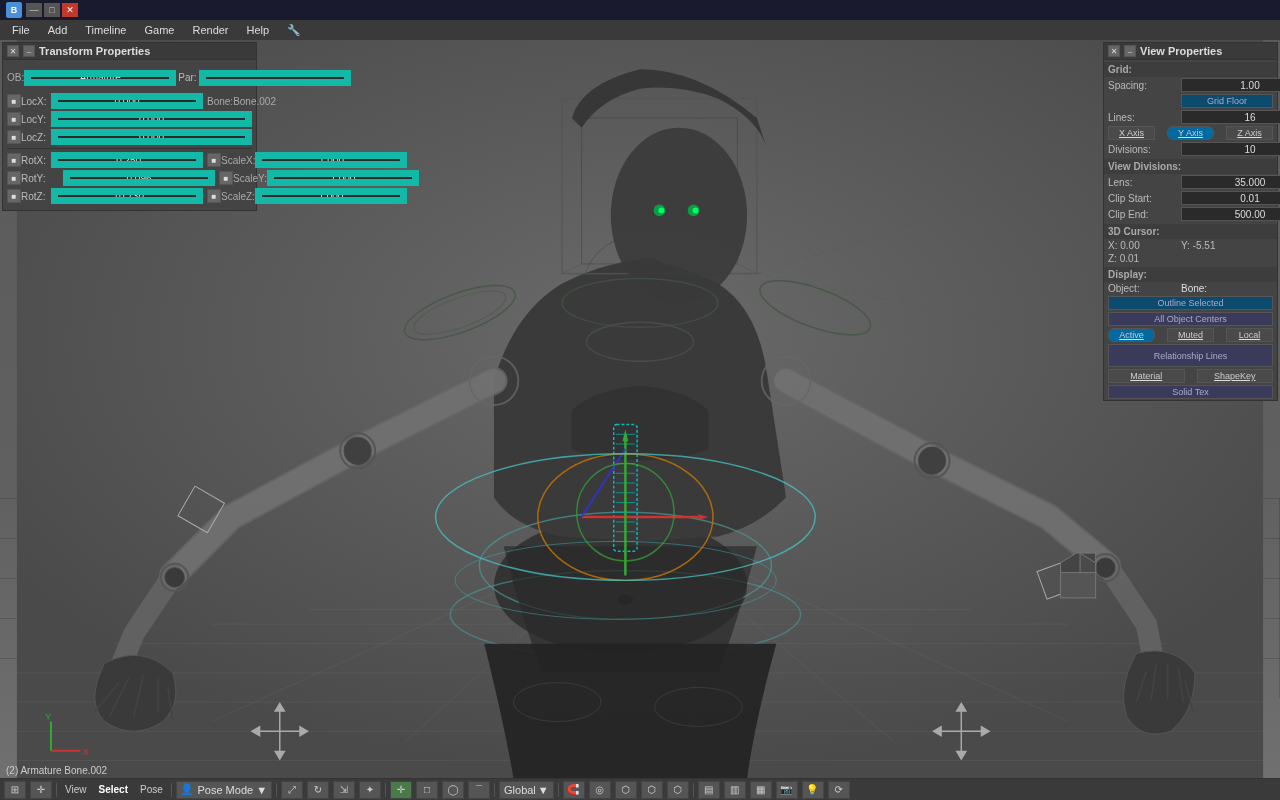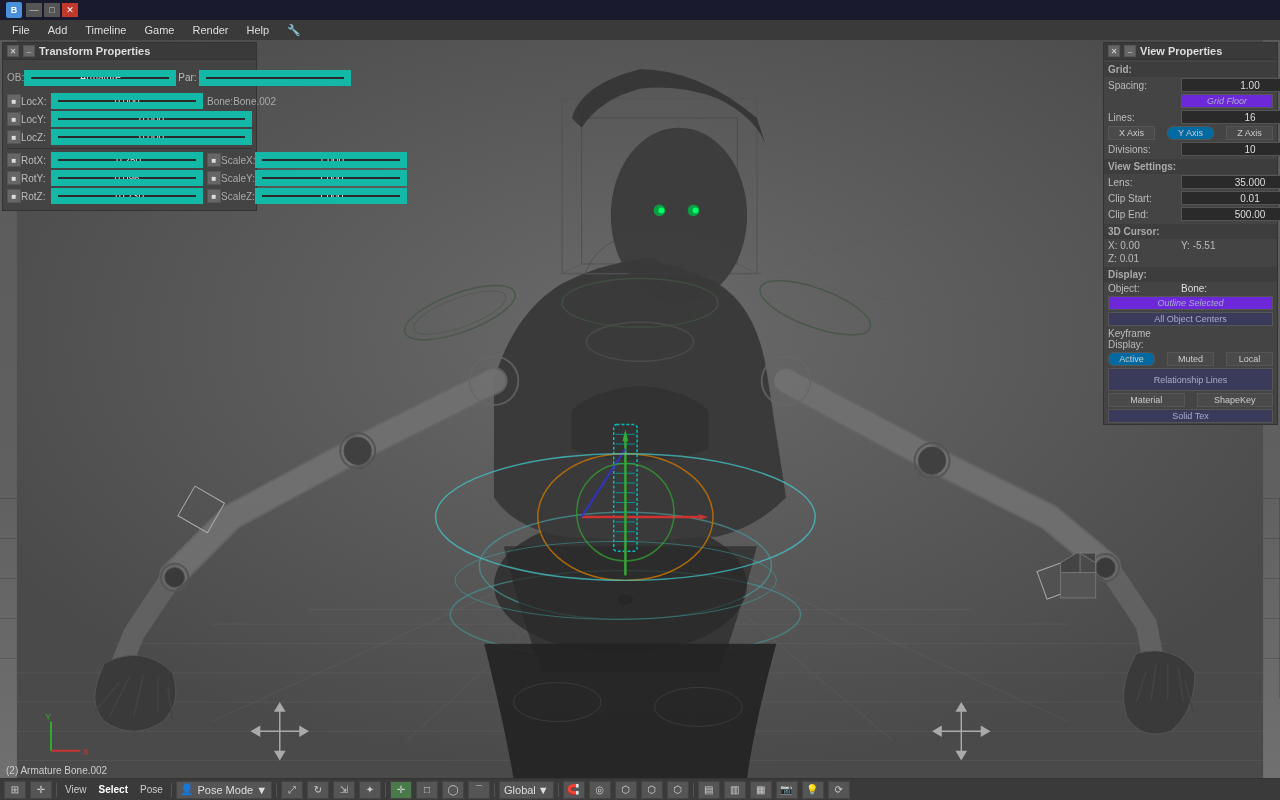--- a/index.html
+++ b/index.html
@@ -297,27 +297,27 @@
     .view-btn {
       height: 14px;
       background: #3a3a5a;
       border: 1px solid #555;
       color: #aac;
       font-size: 10px;
       padding: 0 3px;
       cursor: pointer;
     }
     .view-btn-active {
-      background: #6d28d9;
-      font-style: italic;
+      background: #0c4a6e;
     }
     .view-3btn-row {
       display: flex;
       gap: 12px;
       padding: 1px 4px;
+      text-decoration: underline;
     }
     .view-3btn {
       flex: 1;
       height: 14px;
       background: #4a4a4a;
       border: 1px solid #555;
       color: #ccc;
       font-size: 9px;
       display: flex;
       align-items: center;
@@ -636,21 +636,21 @@
         <span class="panel-label">RotX:</span>
         <input class="panel-input" value="-0.250" style="flex: 1 1 0%;">
         <div class="small-btn" style="margin-left:4px">■</div>
         <span class="panel-sub-label">ScaleX:</span>
         <input class="panel-input" value="1.000" style="flex: 1 1 0%;">
       </div>
 
       <div class="panel-row">
         <div class="small-btn">■</div>
         <span class="panel-label">RotY:</span>
-        <input class="panel-input" value="0.096" style="flex: 1 1 0%;">
+        <input class="panel-input" value="0.096" style="flex: 1 1 0%; margin-left: 12px;">
         <div class="small-btn" style="margin-left:4px">■</div>
         <span class="panel-sub-label">ScaleY:</span>
         <input class="panel-input" value="1.000" style="flex: 1 1 0%;">
       </div>
 
       <div class="panel-row">
         <div class="small-btn">■</div>
         <span class="panel-label">RotZ:</span>
         <input class="panel-input" value="-10.730" style="flex: 1 1 0%;">
         <div class="small-btn" style="margin-left:4px">■</div>
@@ -683,21 +683,21 @@
     <div class="view-3btn-row">
       <div class="view-3btn">X Axis</div>
       <div class="view-3btn active">Y Axis</div>
       <div class="view-3btn">Z Axis</div>
     </div>
     <div class="view-row">
       <span class="view-label">Divisions:</span>
       <input class="view-input" value="10" style="">
     </div>
 
-    <div class="view-section-title">View Settings:</div>
+    <div class="view-section-title">View Divisions:</div>
     <div class="view-row">
       <span class="view-label">Lens:</span>
       <input class="view-input" value="35.000" style="">
     </div>
     <div class="view-row">
       <span class="view-label">Clip Start:</span>
       <input class="view-input" value="0.01" style="">
     </div>
     <div class="view-row">
       <span class="view-label">Clip End:</span>
@@ -716,23 +716,20 @@
     <div class="view-section-title">Display:</div>
     <div class="view-row">
       <span class="view-label">Object:</span>
       <span class="view-label" style="color:#ddd">Bone:</span>
     </div>
     <div class="view-row">
       <div class="view-btn view-btn-active" style="flex:1;height:14px;font-size:9px;text-align:center;display:flex;align-items:center;justify-content:center">Outline Selected</div>
     </div>
     <div class="view-row">
       <div class="view-btn" style="flex:1;height:14px;font-size:9px;text-align:center;display:flex;align-items:center;justify-content:center">All Object Centers</div>
-    </div>
-    <div class="view-row">
-      <span class="view-label">Keyframe Display:</span>
     </div>
     <div class="view-3btn-row">
       <div class="view-3btn active">Active</div>
       <div class="view-3btn">Muted</div>
       <div class="view-3btn">Local</div>
     </div>
     <div class="view-row">
       <div class="view-btn" style="flex:1;height:23px;font-size:9px;display:flex;align-items:center;justify-content:center">Relationship Lines</div>
     </div>
     <div class="view-3btn-row">

